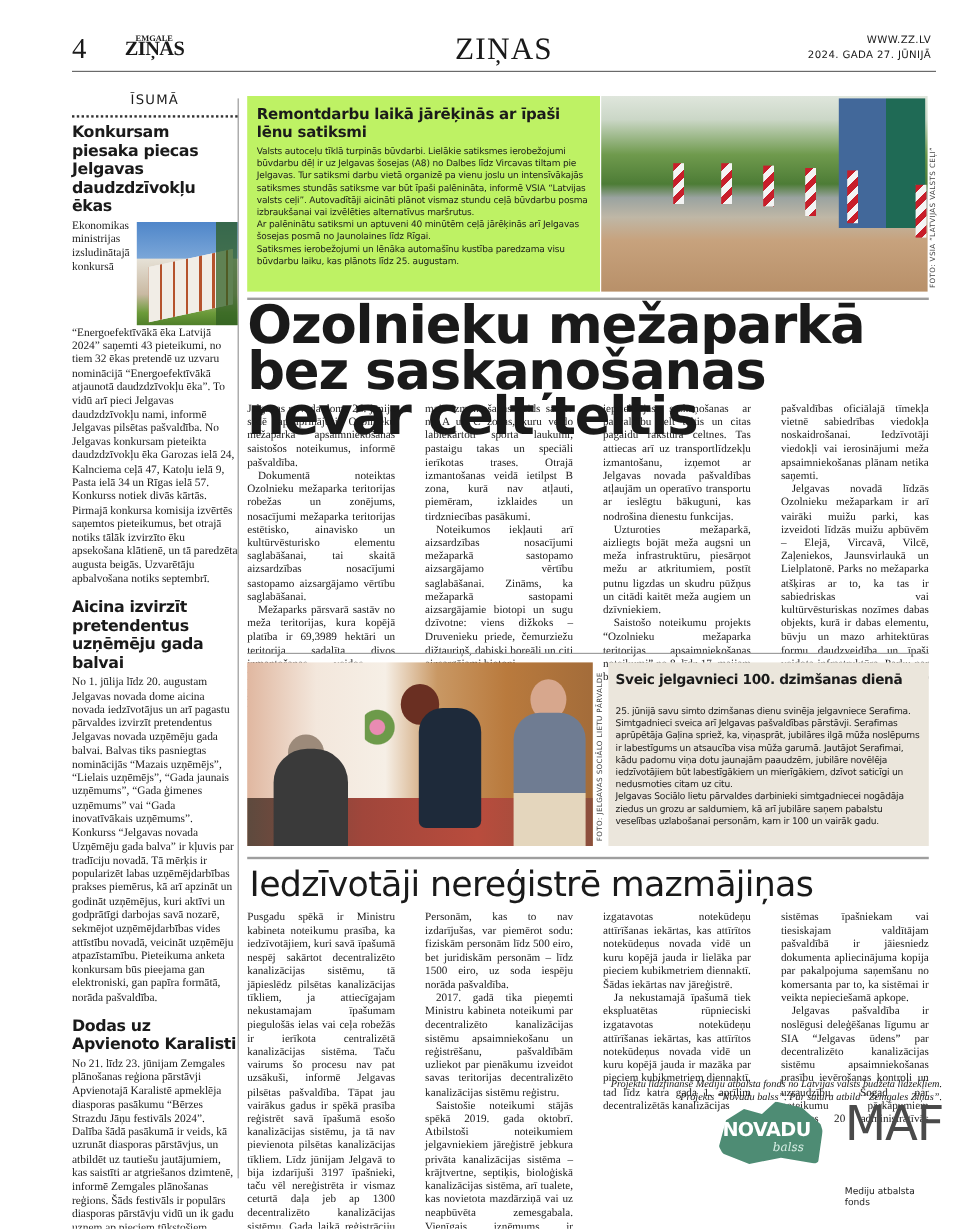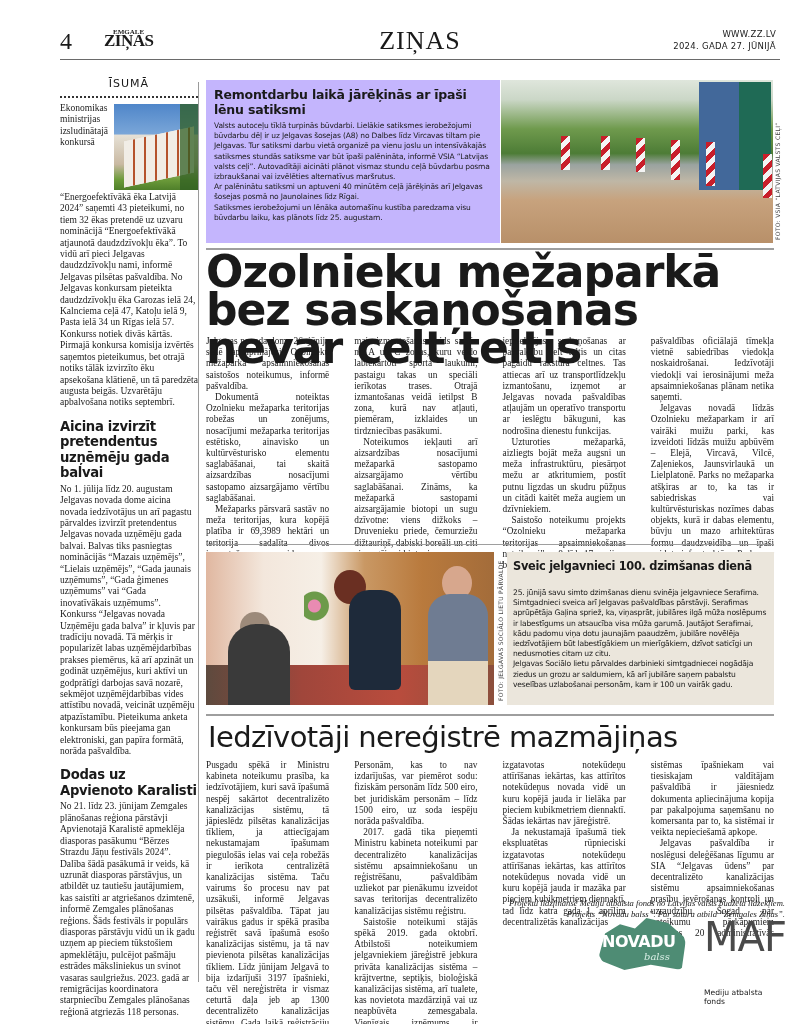--- a/index.html
+++ b/index.html
@@ -21,21 +21,21 @@
   .side-h { font-family: "DejaVu Sans", sans-serif; font-weight: bold; font-size: 13.2px; line-height: 15.5px; letter-spacing: -0.3px; margin-bottom: 3px; }
   .side-p { font-family: "Liberation Serif", serif; font-size: 9.5px; line-height: 11.4px; }
   .side-img { float: right; width: 84px; height: 86px; margin: 1px 0 2px 5px; background: linear-gradient(180deg, #4f86c9 0%, #7aa6d8 35%, #e6e1d6 36%, #c9b9a2 70%, #6c9b3a 88%, #4f7f2a 100%); position: relative; overflow: hidden; }
   .side-img::before { content: ""; position: absolute; left: 10px; top: 30px; width: 70px; height: 46px; background: repeating-linear-gradient(90deg, #f1ede6 0 9px, #b5532d 9px 11px), #eee; transform: skewY(-12deg); }
   .side-img::after { content: ""; position: absolute; right: 0; top: 0; width: 18px; height: 86px; background: #2f5e22; opacity: .75; }
   .sec { margin-bottom: 10px; }
 
   
   .main { position: absolute; left: 206px; top: 80px; width: 574px; }
 
-  .roads-box { position: absolute; left: 0; top: 0; width: 294px; height: 163px; background: #c4b5fd; padding: 7px 8px; }
+  .roads-box { position: absolute; left: 0; top: 0; width: 294px; height: 163px; background: #bef264; padding: 7px 8px; }
   .roads-h { font-family: "DejaVu Sans", sans-serif; font-weight: bold; font-size: 12.5px; line-height: 15px; margin-bottom: 4px; letter-spacing: -0.2px; }
   .roads-p { font-family: "DejaVu Sans", sans-serif; font-size: 7.5px; line-height: 10.2px; letter-spacing: -0.15px; }
   .roads-photo { position: absolute; left: 295px; top: 0; width: 272px; height: 163px; overflow: hidden;
     background: linear-gradient(180deg, #dfe6dc 0%, #cbd7c7 12%, #6f9a4d 30%, #4d7c36 45%, #9aa3a0 52%, #bfb7a6 62%, #c7a27d 74%, #b89069 100%); }
   .roads-photo .truck { position: absolute; right: 2px; top: 2px; width: 72px; height: 108px; background: linear-gradient(90deg, #42689a 0 55%, #1f6a55 55% 100%); }
   .roads-photo .barrier { position: absolute; width: 9px; height: 34px; background: repeating-linear-gradient(135deg, #c81e2a 0 5px, #f4f4f4 5px 10px); }
   .credit-v { position: absolute; writing-mode: vertical-rl; transform: rotate(180deg); font-family: "DejaVu Sans", sans-serif; font-size: 6px; color: #444; letter-spacing: 0.3px; }
 
   .rule-top { position: absolute; left: 0; width: 568px; height: 2px; background: #9e9e9e; }
 
@@ -87,20 +87,21 @@
     <div>WWW.ZZ.LV</div>
     <div>2024. GADA 27. JŪNIJĀ</div>
   </div>
 </div>
 
 <div class="sidebar-rule"></div>
 <div class="sidebar">
   <div class="isuma">ĪSUMĀ</div>
 
   <div class="sec">
+    <h3 class="side-h">Konkursam piesaka piecas Jelgavas daudzdzīvokļu ēkas</h3>
     <div class="side-img"></div>
     <p class="side-p">Ekonomikas ministrijas izsludinātajā konkursā “Energoefektīvākā ēka Latvijā 2024” saņemti 43 pieteikumi, no tiem 32 ēkas pretendē uz uzvaru nominācijā “Energoefektīvākā atjaunotā daudzdzīvokļu ēka”. To vidū arī pieci Jelgavas daudzdzīvokļu nami, informē Jelgavas pilsētas pašvaldība. No Jelgavas konkursam pieteikta daudzdzīvokļu ēka Garozas ielā 24, Kalnciema ceļā 47, Katoļu ielā 9, Pasta ielā 34 un Rīgas ielā 57. Konkurss notiek divās kārtās. Pirmajā konkursa komisija izvērtēs saņemtos pieteikumus, bet otrajā notiks tālāk izvirzīto ēku apsekošana klātienē, un tā paredzēta augusta beigās. Uzvarētāju apbalvošana notiks septembrī.</p>
   </div>
 
   <div class="sec">
     <h3 class="side-h">Aicina izvirzīt pretendentus uzņēmēju gada balvai</h3>
     <p class="side-p">No 1. jūlija līdz 20. augustam Jelgavas novada dome aicina novada iedzīvotājus un arī pagastu pārvaldes izvirzīt pretendentus Jelgavas novada uzņēmēju gada balvai. Balvas tiks pasniegtas nominācijās “Mazais uzņēmējs”, “Lielais uzņēmējs”, “Gada jaunais uzņēmums”, “Gada ģimenes uzņēmums” vai “Gada inovatīvākais uzņēmums”. Konkurss “Jelgavas novada Uzņēmēju gada balva” ir kļuvis par tradīciju novadā. Tā mērķis ir popularizēt labas uzņēmējdarbības prakses piemērus, kā arī apzināt un godināt uzņēmējus, kuri aktīvi un godprātīgi darbojas savā nozarē, sekmējot uzņēmējdarbības vides attīstību novadā, veicināt uzņēmēju atpazīstamību. Pieteikuma anketa konkursam būs pieejama gan elektroniski, gan papīra formātā, norāda pašvaldība.</p>
   </div>
 
   <div class="sec">

